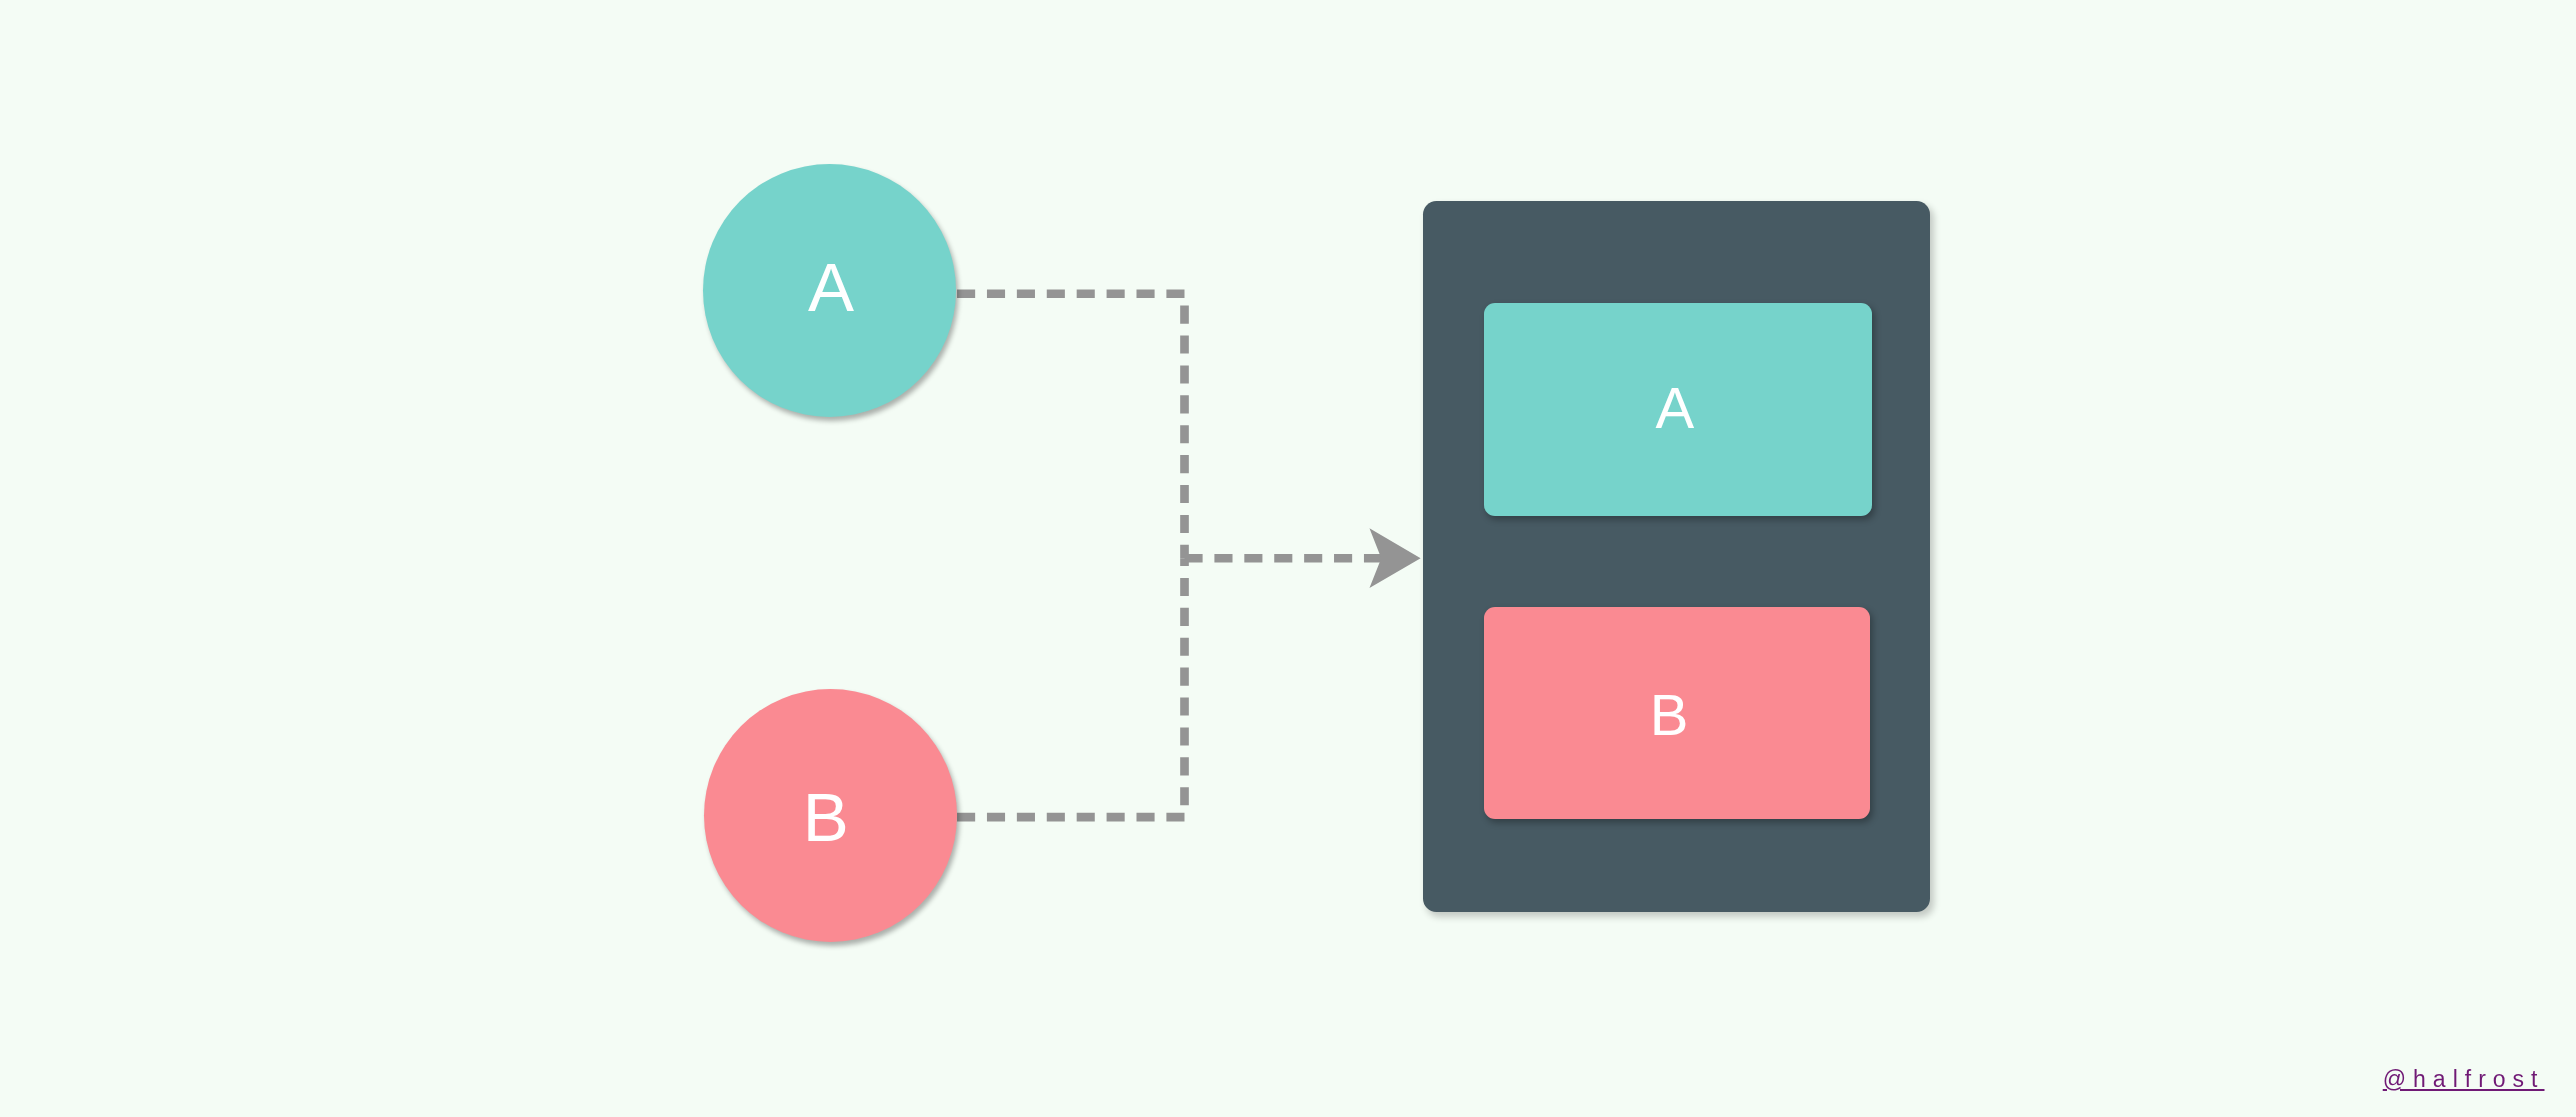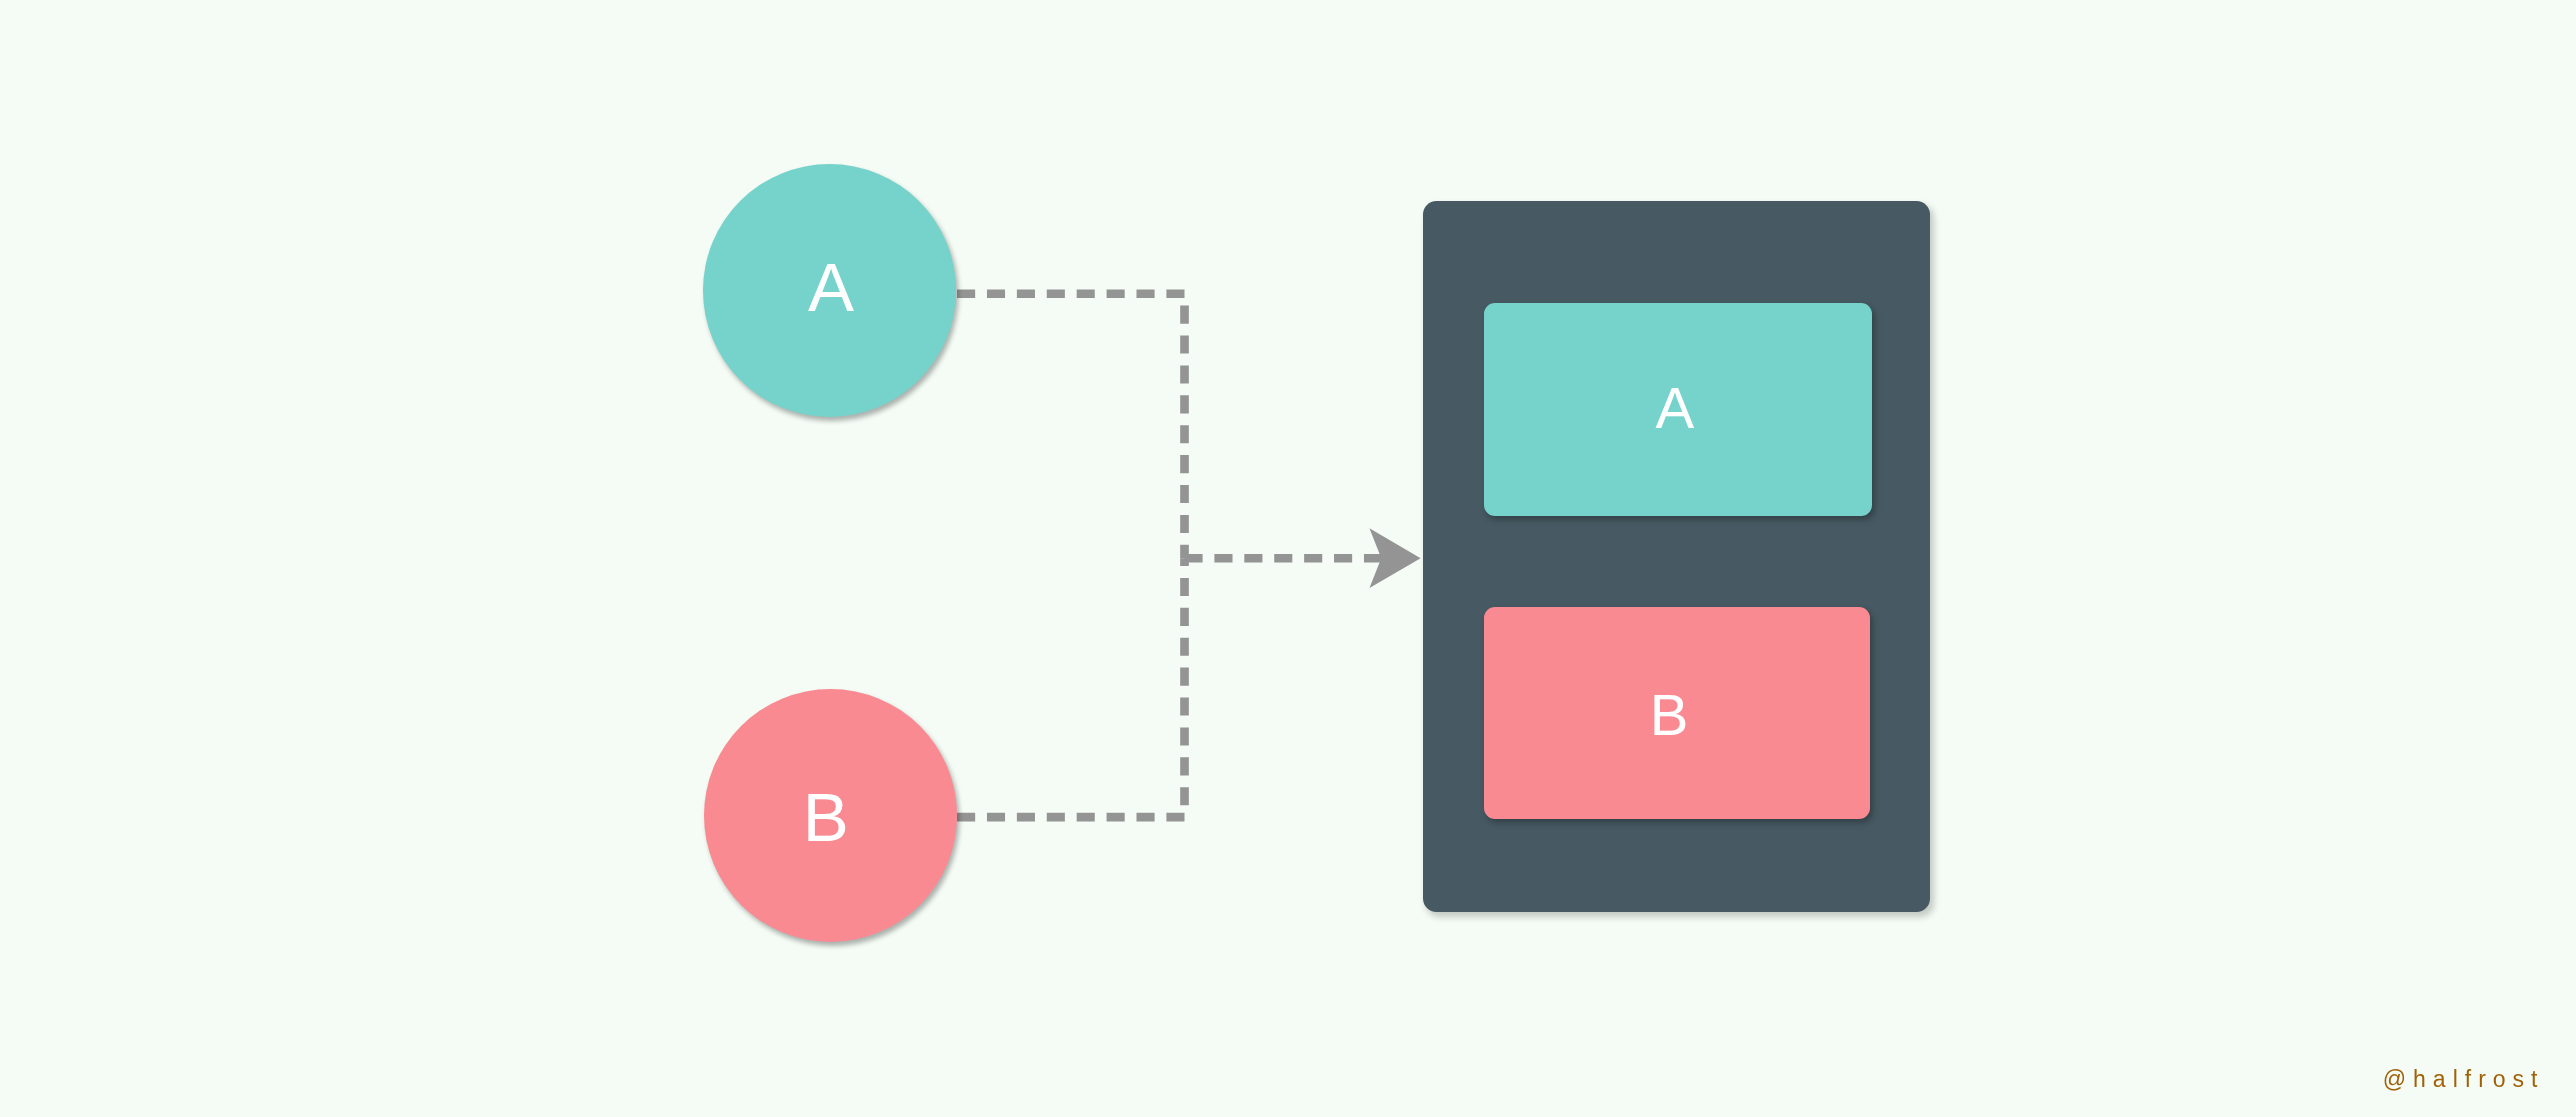--- a/index.html
+++ b/index.html
@@ -108,25 +108,26 @@
     background: #fa8a92;
   }
   #item-a-box .item-label { transform: translate(-3.1px, -1.6px); }
   #item-b-box .item-label { transform: translate(-7.9px, 1.6px); }
 
   
   #watermark {
     position: absolute;
     right: 31.5px;
     bottom: 25px;
-    color: #a16207;
+    color: #701a75;
     font-size: 23px;
     letter-spacing: 7px;
     font-family: "Liberation Sans", sans-serif;
     user-select: none;
+    text-decoration: underline;
   }
 </style>
 </head>
 <body>
 
 <div id="canvas">
 
   <svg id="connector-layer" viewBox="0 0 3273 1420" width="2576" height="1118" xmlns="http://www.w3.org/2000/svg">
     <g fill="none" stroke="#949494" stroke-width="11" stroke-linecap="butt" stroke-dasharray="23 15">
       <path d="M 1216 373 L 1505 373 L 1505 709"></path>

